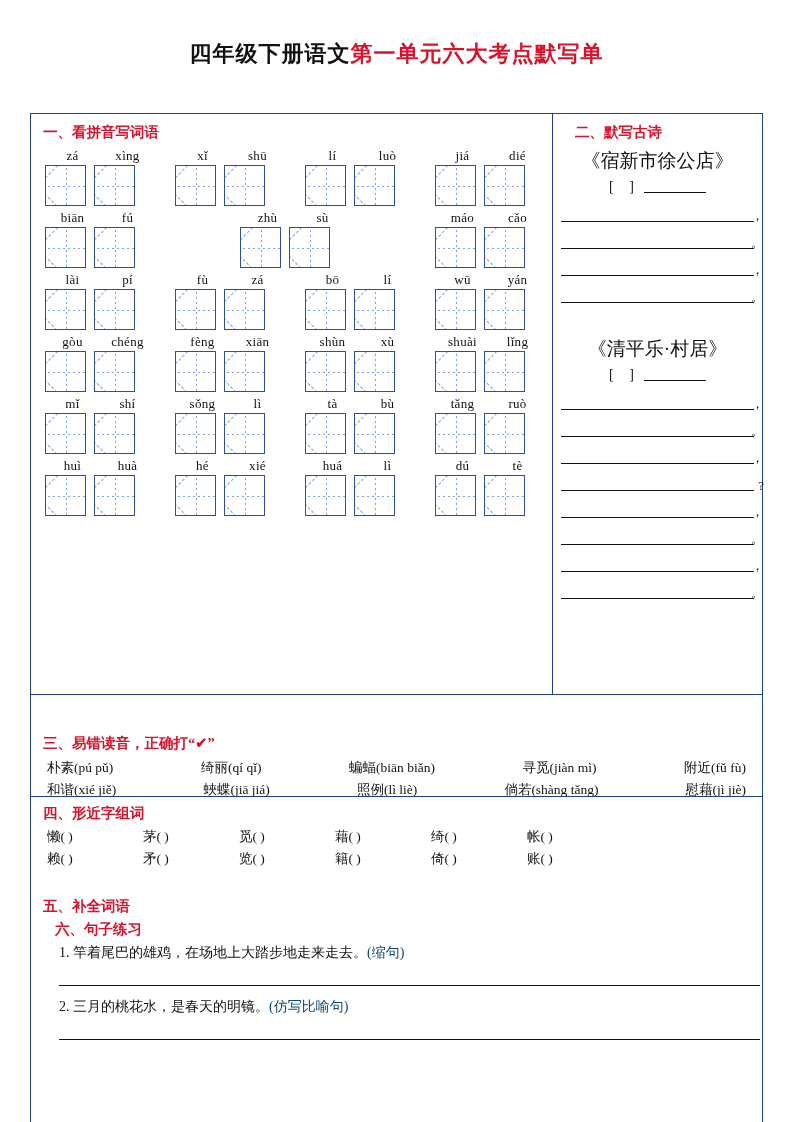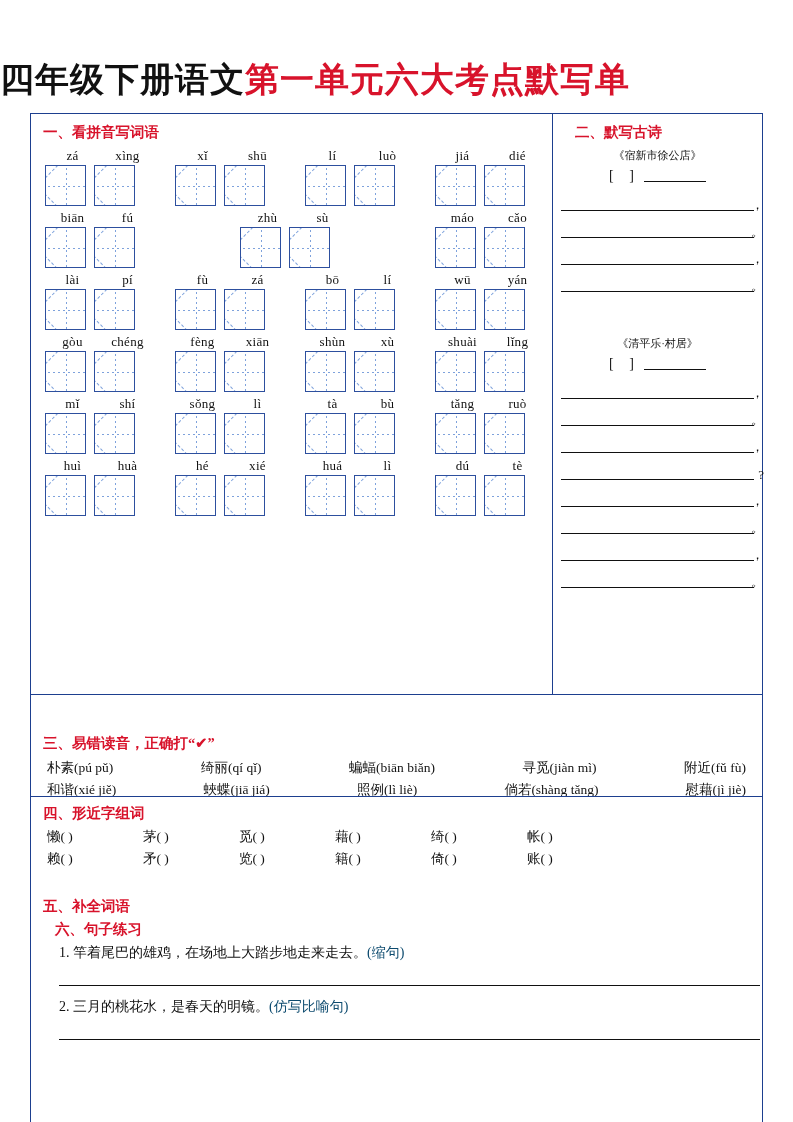--- a/index.html
+++ b/index.html
@@ -13,24 +13,25 @@
     color: #111;
     position: relative;
   }
   .page {
     position: relative;
     width: 793px; height: 1122px;
     padding: 0;
   }
   
   .title {
-    font-size: 34px;
+    text-align: center;
+    font-size: 22px;
     font-weight: bold;
     letter-spacing: 1px;
-    padding-top: 57px;
+    padding-top: 39px;
     padding-bottom: 8px;
     font-family: "Liberation Serif", serif;
   }
   .title .blk { color: #111; }
   .title .red { color: #d8132b; }
 
   
   .frame {
     position: absolute;
     left: 30px; top: 113px;
@@ -115,21 +116,21 @@
   .diag i.a { transform: translate(-50%,-50%) rotate(45deg) translate(-29px,0); }
   .diag i.b { transform: translate(-50%,-50%) rotate(-45deg) translate(-29px,0); }
 
   
   #sec2 {
     position: absolute; left: 522px; top: 0; width: 209px; height: 580px;
   }
   #sec2 .sec-head { position: absolute; left: 22px; top: 9px; }
   .poem-title {
     text-align: center;
-    font-size: 11px;
+    font-size: 19px;
     margin-top: 4px;
     font-family: "Liberation Serif", serif;
   }
   .poemblk { position: absolute; left: 8px; width: 193px; }
   #poem1 { top: 30px; }
   #poem2 { top: 218px; }
   .bracketline {
     font-size: 14px;
     text-align: center;
     margin-top: 5px;

